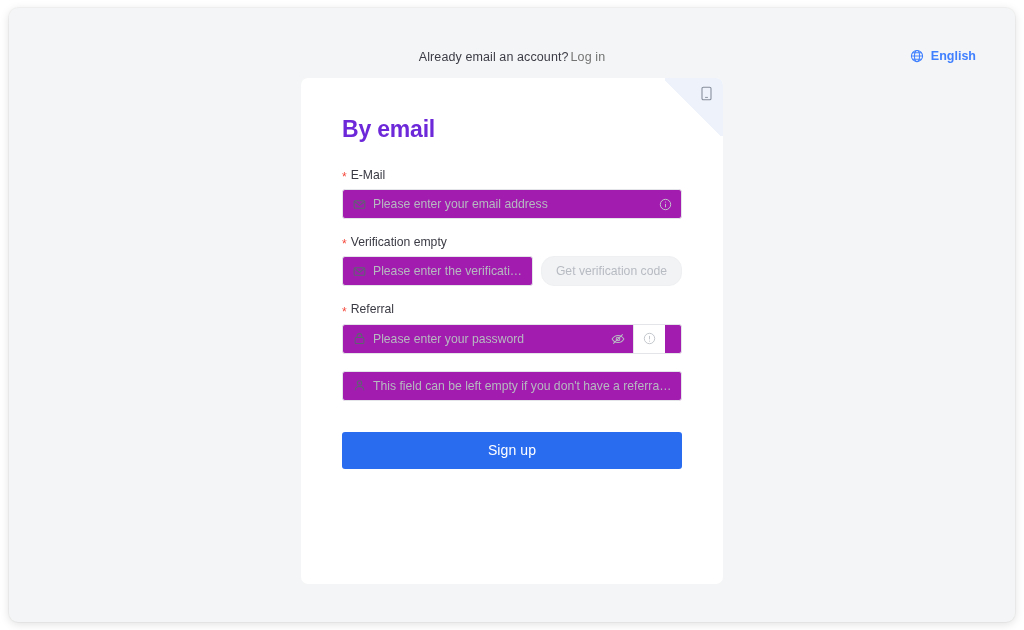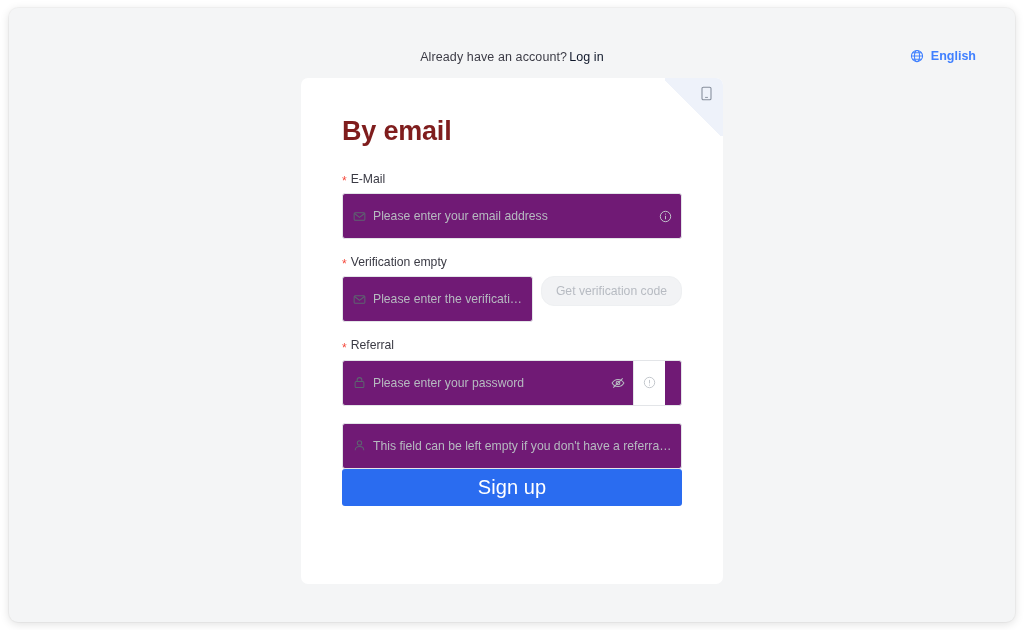--- a/index.html
+++ b/index.html
@@ -39,21 +39,21 @@
     position: absolute;
     left: 0;
     right: 0;
     top: 42px;
     text-align: center;
     font-size: 12.5px;
     color: #3c3c46;
     letter-spacing: 0.1px;
   }
   .account-line .login-link {
-    color: #0f172a;
+    color: #737373;
     cursor: pointer;
     margin-left: 2px;
   }
   .lang {
     position: absolute;
     right: 39px;
     top: 41px;
     display: flex;
     align-items: flex-start;
     gap: 7px;
@@ -88,23 +88,23 @@
     right: 10px;
     top: 8px;
     color: #86909c;
   }
   .corner-ribbon .phone-ic svg { display: block; }
 
   .card-inner {
     padding: 38px 41px 0 41px;
   }
   .card-title {
-    font-size: 27px;
+    font-size: 23px;
     font-weight: 700;
-    color: #7f1d1d;
+    color: #6d28d9;
     letter-spacing: -0.2px;
     margin: 0 0 26px 0;
   }
 
   
   .field { margin-bottom: 17px; }
   .field.last { margin-bottom: 0; }
   .flabel {
     font-size: 12.2px;
     color: #3a3a44;
@@ -120,24 +120,24 @@
     position: relative;
     top: 2px;
   }
 
   .input-row { display: flex; align-items: stretch; gap: 8px; }
 
   .input-box {
     flex: 1;
     display: flex;
     align-items: center;
-    height: 46px;
+    height: 30px;
     border: 1px solid #e3e5e8;
     border-radius: 3px;
-    background: #701a75;
+    background: #a21caf;
     padding: 0 9px 0 10px;
     box-sizing: border-box;
     min-width: 0;
   }
   .input-box .lead-ic {
     flex: 0 0 auto;
     color: #5d6470;
     display: flex;
     align-items: center;
     margin-right: 7px;
@@ -197,39 +197,40 @@
     align-items: center;
     justify-content: center;
     cursor: not-allowed;
     white-space: nowrap;
   }
 
   .signup-btn {
     display: block;
     width: 100%;
     height: 37px;
+    margin-top: 31px;
     background: #2a6cf0;
     border: none;
     border-radius: 3px;
     color: #ffffff;
-    font-size: 20px;
+    font-size: 14px;
     font-family: "Liberation Sans", sans-serif;
     cursor: pointer;
     letter-spacing: 0.1px;
   }
 </style>
 </head>
 <body>
 
 <div class="frame">
 
   <div class="topbar">
 
     <div class="account-line">
-      <span>Already have an account?</span><a class="login-link">Log in</a>
+      <span>Already email an account?</span><a class="login-link">Log in</a>
     </div>
 
     <div class="lang">
       <span>
         <svg width="14" height="14" viewBox="0 0 16 16" fill="none" stroke="#4080ff" stroke-width="1.2">
           <circle cx="8" cy="8" r="6.4"></circle>
           <ellipse cx="8" cy="8" rx="2.9" ry="6.4"></ellipse>
           <line x1="1.7" y1="8" x2="14.3" y2="8"></line>
           <line x1="2.9" y1="4.3" x2="13.1" y2="4.3"></line>
           <line x1="2.9" y1="11.7" x2="13.1" y2="11.7"></line>

